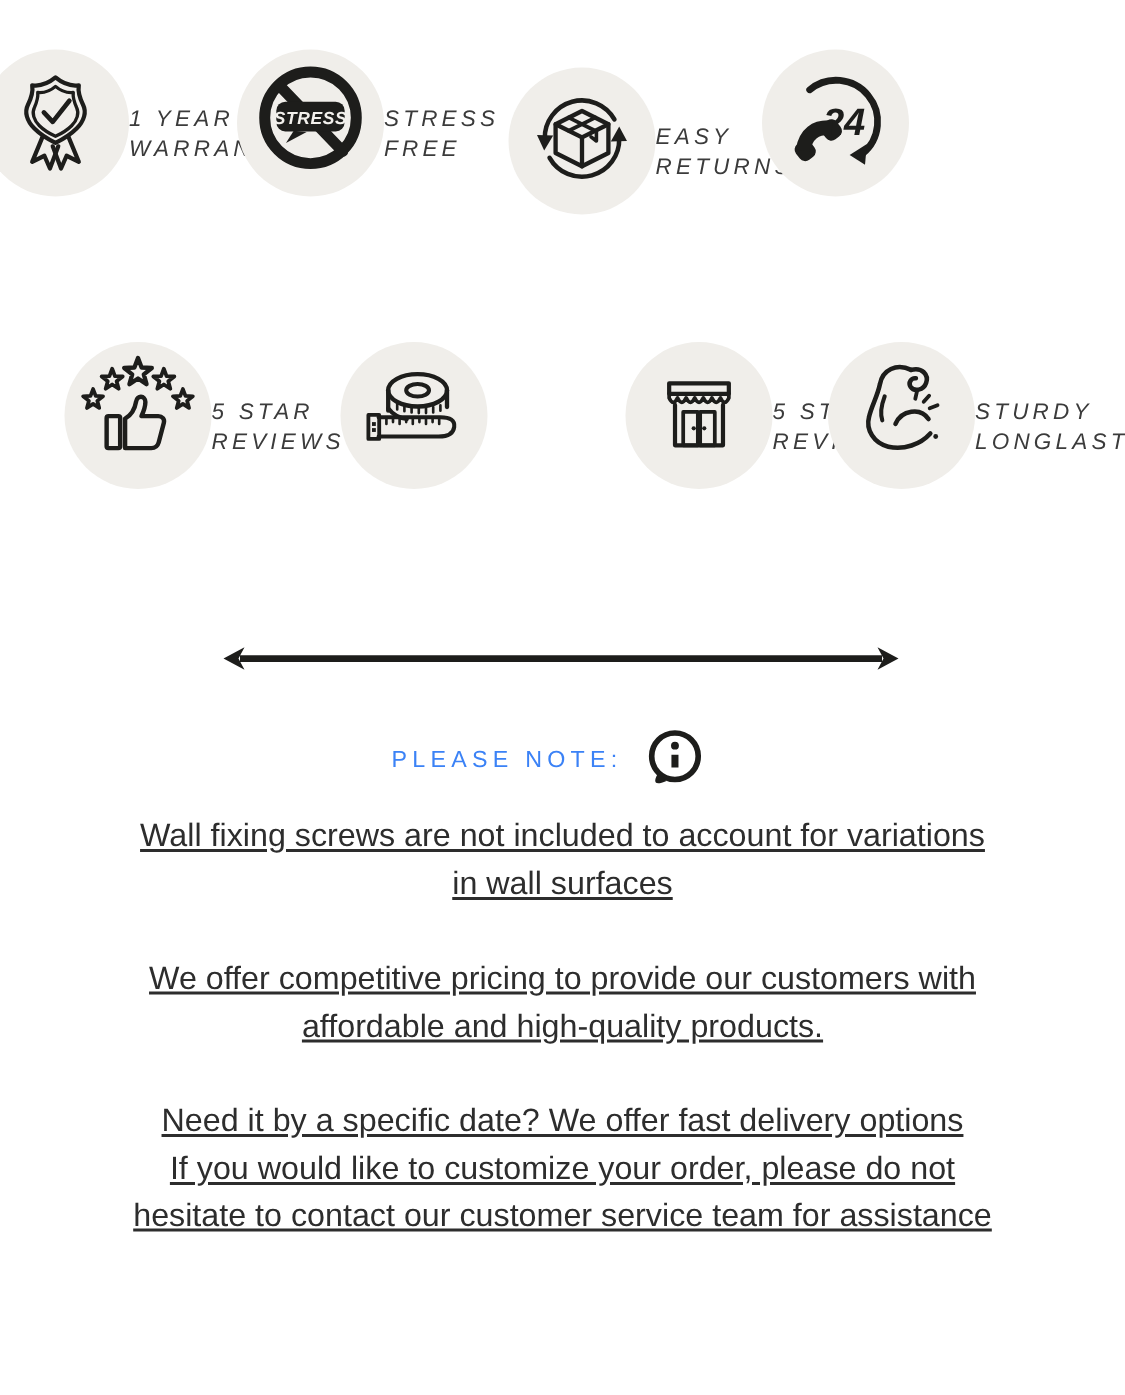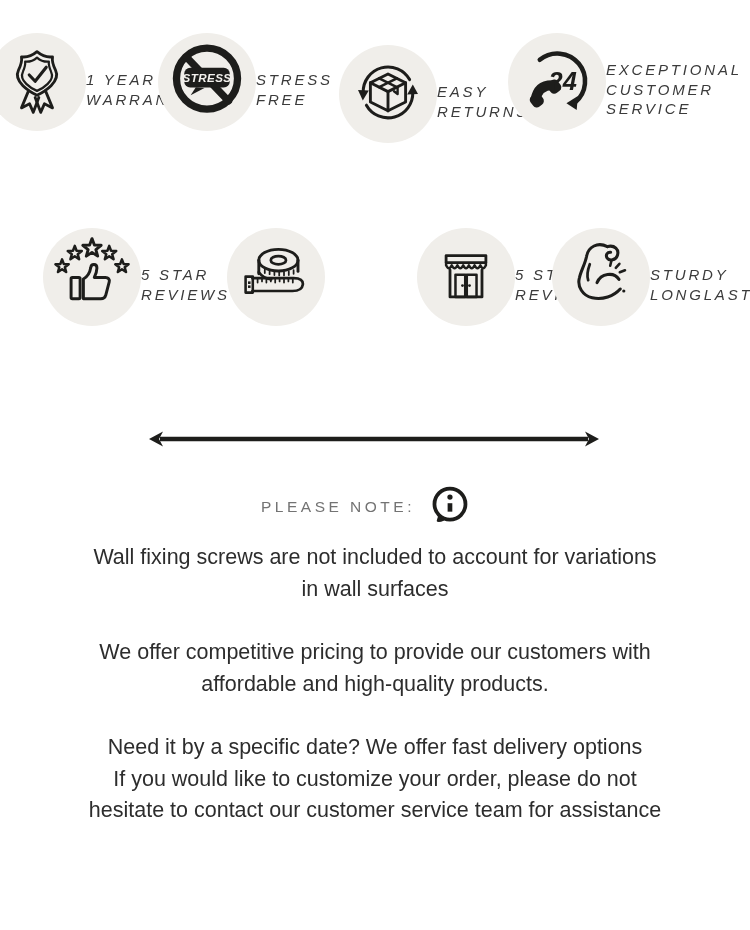--- a/index.html
+++ b/index.html
@@ -54,37 +54,38 @@
     height: 48px;
     display: flex;
     align-items: center;
     justify-content: center;
     gap: 11px;
     transform: translateX(-8px);
   }
   .note-heading-text {
     font-size: 15.5px;
     letter-spacing: 3.5px;
-    color: #737373;
+    color: #3b82f6;
     padding-top: 2px;
   }
   .note-paragraphs {
     position: absolute;
     top: 542px;
     left: 25px;
     width: 700px;
     text-align: center;
   }
   .note-paragraphs p {
     margin: 0 0 32px 0;
     font-size: 21.5px;
     line-height: 31.5px;
     white-space: pre-line;
     color: #2d2d2d;
     font-weight: 400;
+    text-decoration: underline;
   }
   .ink { stroke: #1d1d1b; fill: none; stroke-linecap: round; stroke-linejoin: round; }
   .ink-fill { fill: #1d1d1b; stroke: none; }
 </style>
 </head>
 <body>
 
 <div class="canvas">
 
   <svg width="0" height="0" style="position:absolute" aria-hidden="true">
@@ -148,22 +149,20 @@
           <path class="ink" stroke-width="5.5" d="M29 23 A33 33 0 1 1 72 75"></path>
           <polygon class="ink-fill" points="74,84 61.5,76 75.5,67"></polygon>
           <text x="57" y="60" text-anchor="middle" font-size="31" font-weight="bold" fill="#1d1d1b" font-family="Liberation Sans, DejaVu Sans, sans-serif">24</text>
           <g transform="rotate(-38 36 64)">
             <rect class="ink-fill" x="15" y="56" width="15" height="16" rx="5.5"></rect>
             <rect class="ink-fill" x="42" y="56" width="15" height="16" rx="5.5"></rect>
             <path d="M21 63 Q36 49 51 63" stroke="#1d1d1b" stroke-width="12" fill="none"></path>
           </g>
         </svg>
       </div>
-      <div class="feature-label">EXCEPTIONAL
-CUSTOMER SERVICE</div>
     </div>
 
   </section>
 
   <section>
 
     <div class="feature" style="top:228px; left:43px; width:180px;">
       <div class="icon-circle">
         <svg width="82" height="82" viewBox="0 0 100 100">
           <use href="#star-shape" transform="translate(50,15) scale(1.18)" class="ink" stroke-width="3"></use>

